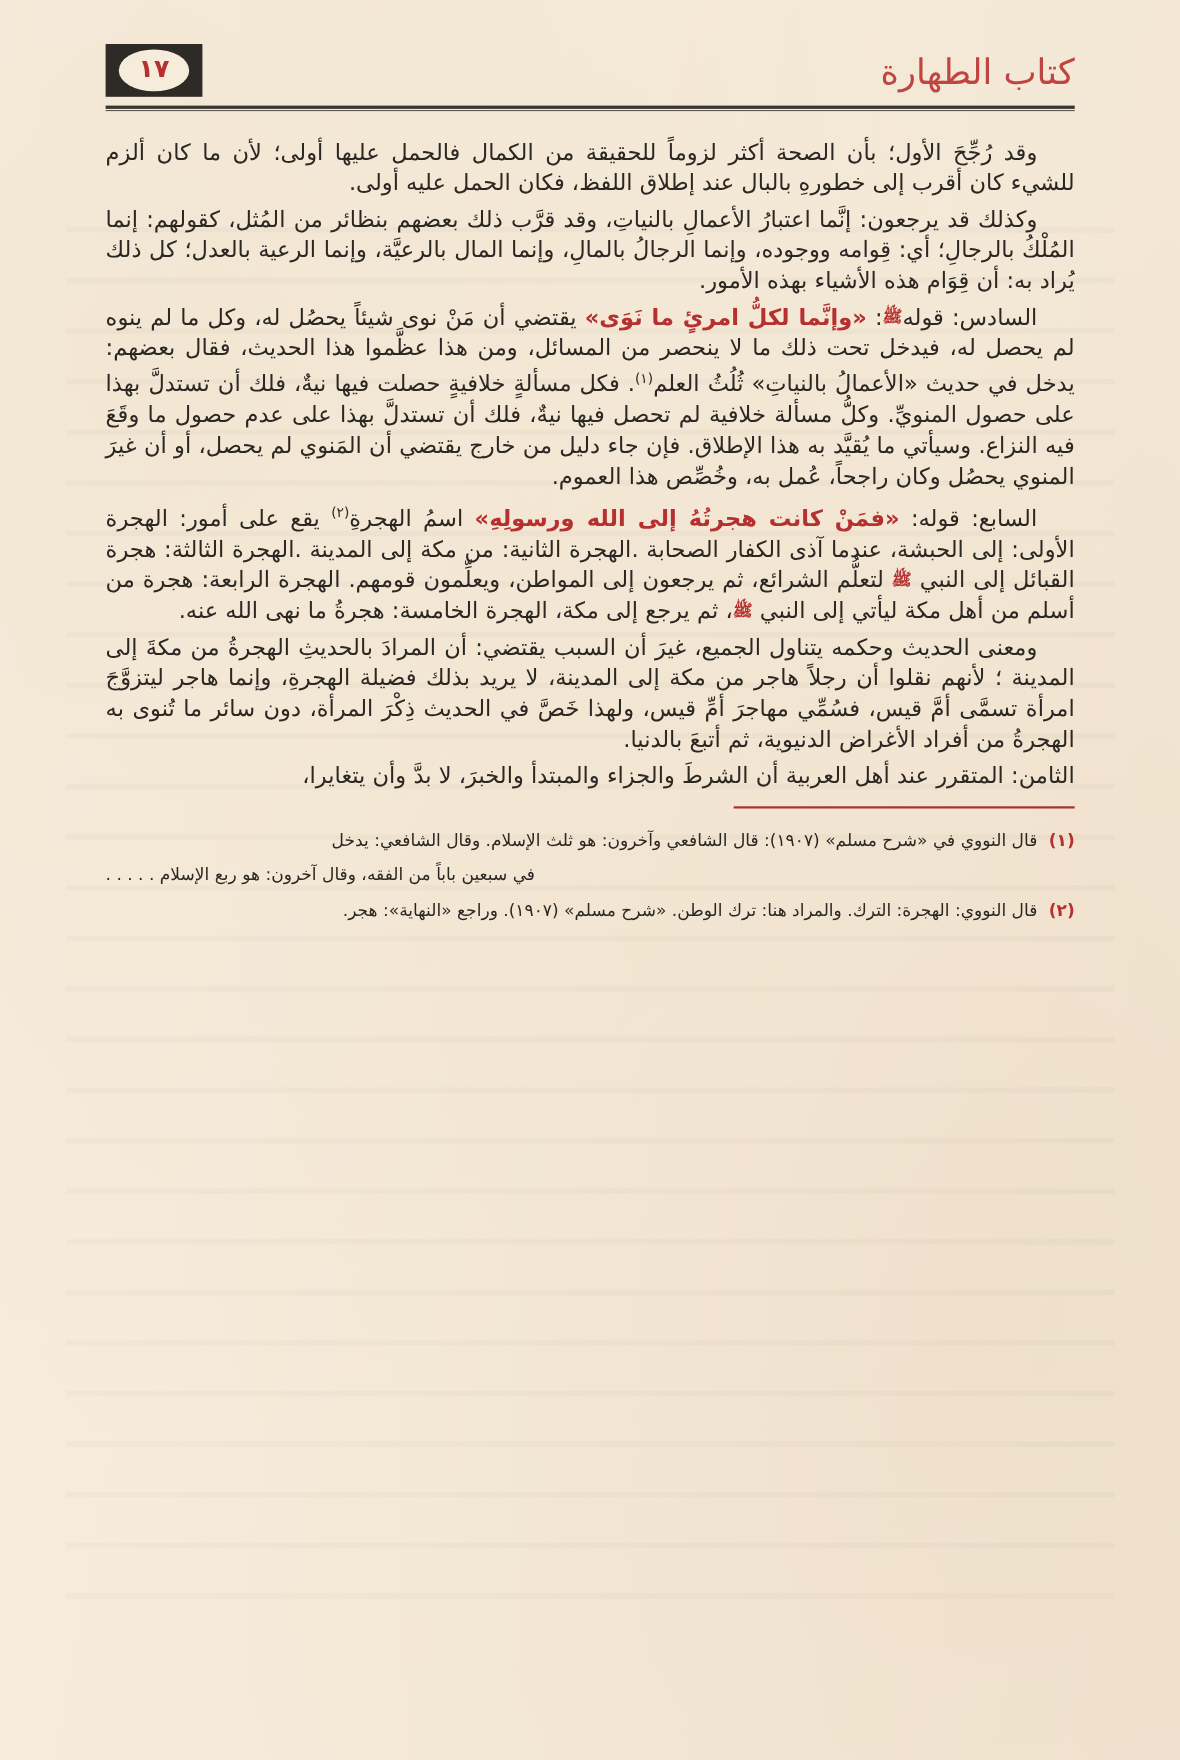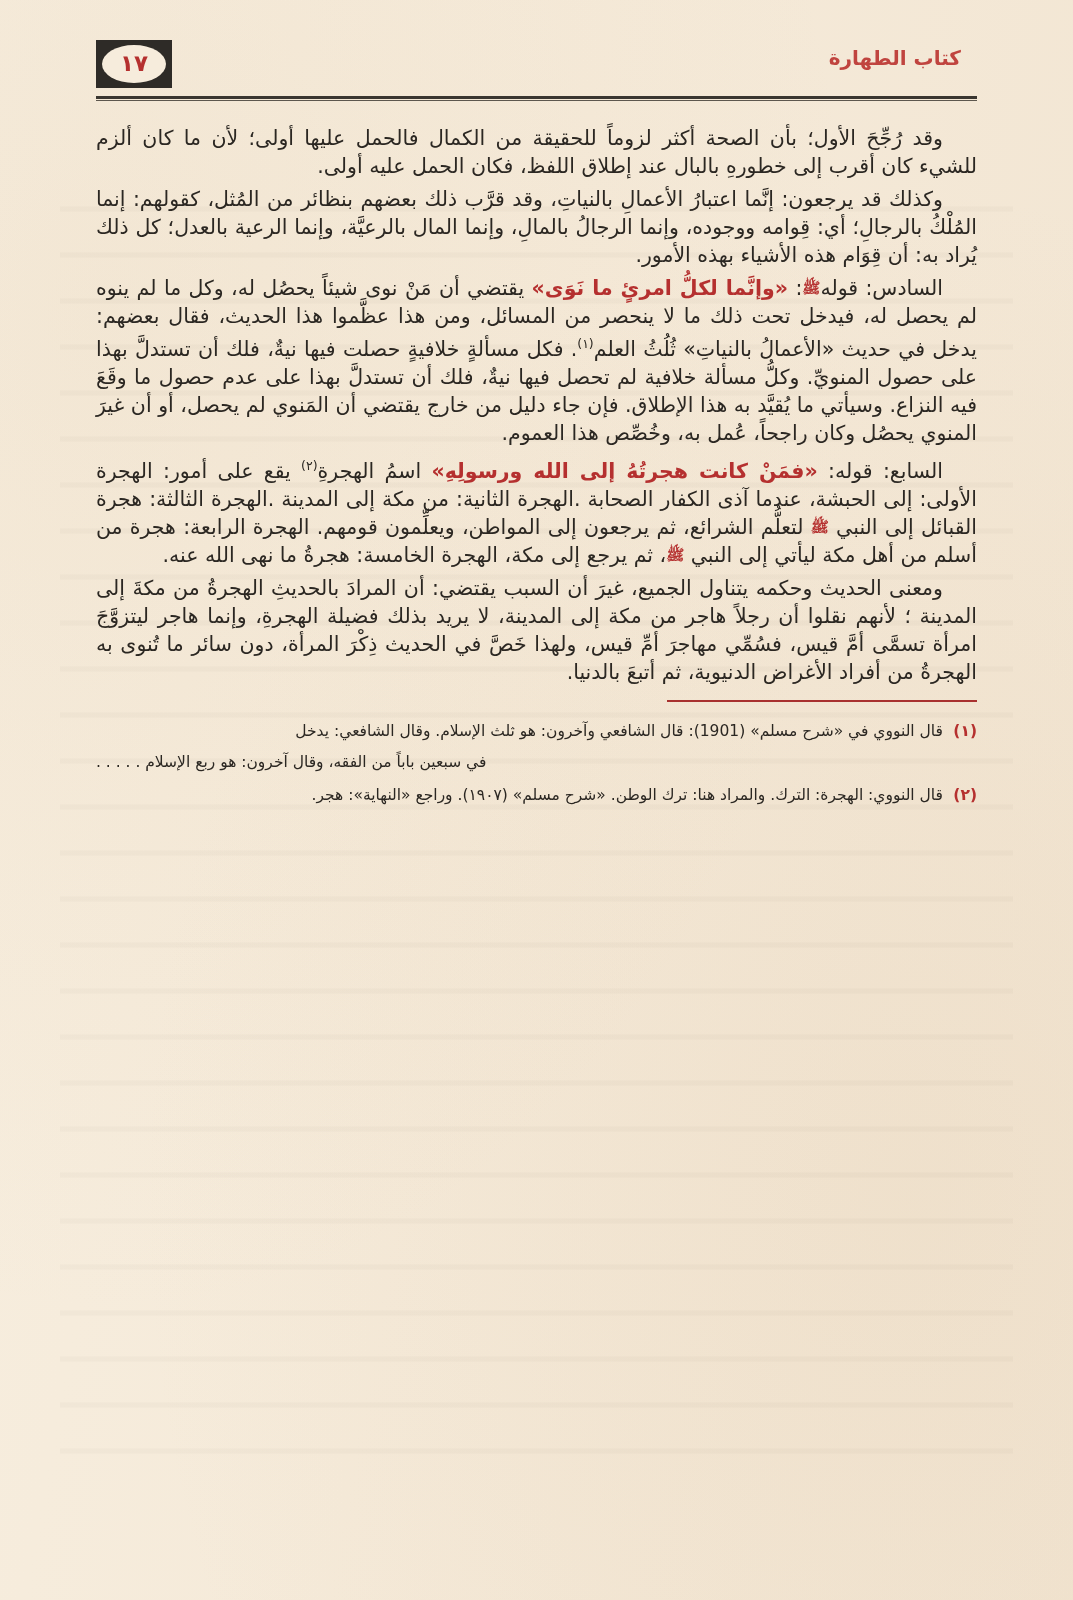--- a/index.html
+++ b/index.html
@@ -55,21 +55,21 @@
   
   .header {
     position: relative;
     height: 66px;
   }
   .page-number-frame {
     position: absolute;
     right: auto;
     left: 0;
     top: 4px;
-    width: 76px;
+    width: 88px;
     height: 48px;
     background: #2e2b27;
     display: flex;
     align-items: center;
     justify-content: center;
   }
   .page-number-oval {
     width: 64px;
     height: 38px;
     border-radius: 50%;
@@ -81,25 +81,25 @@
   .page-number {
     color: #b5302f;
     font-size: 23px;
     font-weight: 700;
     letter-spacing: 1px;
     line-height: 1;
     transform: translateY(-1px);
   }
   .book-title {
     position: absolute;
-    right: 16px;
+    right: 0;
     top: 10px;
     color: #c0443f;
-    font-size: 20px;
-    font-weight: 700;
+    font-size: 32px;
+    font-weight: 400;
     letter-spacing: 0px;
   }
   .header-rule {
     position: absolute;
     left: 0;
     right: 0;
     top: 60px;
     height: 5px;
   }
   .header-rule .r1 {
@@ -201,28 +201,29 @@
       <p class="para">وقد رُجِّحَ الأول؛ بأن الصحة أكثر لزوماً للحقيقة من الكمال فالحمل عليها أولى؛ لأن ما كان ألزم للشيء كان أقرب إلى خطورهِ بالبال عند إطلاق اللفظ، فكان الحمل عليه أولى.</p>
 
       <p class="para">وكذلك قد يرجعون: إنَّما اعتبارُ الأعمالِ بالنياتِ، وقد قرَّب ذلك بعضهم بنظائر من المُثل، كقولهم: إنما المُلْكُ بالرجالِ؛ أي: قِوامه ووجوده، وإنما الرجالُ بالمالِ، وإنما المال بالرعيَّة، وإنما الرعية بالعدل؛ كل ذلك يُراد به: أن قِوَام هذه الأشياء بهذه الأمور.</p>
 
       <p class="para"><span>السادس: قوله</span><span class="salla">ﷺ</span><span>:</span> <span class="red">«وإنَّما لكلُّ امرئٍ ما نَوَى»</span> <span>يقتضي أن مَنْ نوى شيئاً يحصُل له، وكل ما لم ينوه لم يحصل له، فيدخل تحت ذلك ما لا ينحصر من المسائل، ومن هذا عظَّموا هذا الحديث، فقال بعضهم: يدخل في حديث</span> <span class="bold">«الأعمالُ بالنياتِ» ثُلُثُ العلم</span><sup class="fn">(١)</sup><span>. فكل مسألةٍ خلافيةٍ حصلت فيها نيةٌ، فلك أن تستدلَّ بهذا على حصول المنويِّ. وكلُّ مسألة خلافية لم تحصل فيها نيةٌ، فلك أن تستدلَّ بهذا على عدم حصول ما وقَعَ فيه النزاع. وسيأتي ما يُقيَّد به هذا الإطلاق. فإن جاء دليل من خارج يقتضي أن المَنوي لم يحصل، أو أن غيرَ المنوي يحصُل وكان راجحاً، عُمل به، وخُصِّص هذا العموم.</span></p>
 
       <p class="para"><span>السابع: قوله:</span> <span class="red">«فمَنْ كانت هجرتُهُ إلى الله ورسولِهِ»</span> <span class="bold">اسمُ الهجرةِ</span><sup class="fn">(٢)</sup> <span>يقع على أمور:</span> <span class="bold">الهجرة الأولى</span><span>: إلى الحبشة، عندما آذى الكفار الصحابة .</span><span class="bold">الهجرة الثانية</span><span>: من مكة إلى المدينة .</span><span class="bold">الهجرة الثالثة</span><span>: هجرة القبائل إلى النبي</span> <span class="salla">ﷺ</span> <span>لتعلُّم الشرائع، ثم يرجعون إلى المواطن، ويعلِّمون قومهم.</span> <span class="bold">الهجرة الرابعة</span><span>: هجرة من أسلم من أهل مكة ليأتي إلى النبي</span> <span class="salla">ﷺ</span><span>، ثم يرجع إلى مكة،</span> <span class="bold">الهجرة الخامسة</span><span>: هجرةُ ما نهى الله عنه.</span></p>
 
       <p class="para">ومعنى الحديث وحكمه يتناول الجميع، غيرَ أن السبب يقتضي: أن المرادَ بالحديثِ الهجرةُ من مكةَ إلى المدينة ؛ لأنهم نقلوا أن رجلاً هاجر من مكة إلى المدينة، لا يريد بذلك فضيلة الهجرةِ، وإنما هاجر ليتزوَّجَ امرأة تسمَّى أمَّ قيس، فسُمِّي مهاجرَ أمِّ قيس، ولهذا خَصَّ في الحديث ذِكْرَ المرأة، دون سائر ما تُنوى به الهجرةُ من أفراد الأغراض الدنيوية، ثم أتبعَ بالدنيا.</p>
 
+      <p class="para no-indent">الثامن: المتقرر عند أهل العربية أن الشرطَ والجزاء والمبتدأ والخبرَ، لا بدَّ وأن يتغايرا،</p>
     </div>
 
     <div class="footnote-sep"></div>
 
     <div class="footnotes">
       <div class="footnote">
         <span class="fn-marker">(١)</span>
-        <span class="fn-body">قال النووي في «شرح مسلم» (1901): قال الشافعي وآخرون: هو ثلث الإسلام. وقال الشافعي: يدخل</span>
+        <span class="fn-body">قال النووي في «شرح مسلم» (١٩٠٧): قال الشافعي وآخرون: هو ثلث الإسلام. وقال الشافعي: يدخل</span>
         <span class="fn-line2">في سبعين باباً من الفقه، وقال آخرون: هو ربع الإسلام . . . . .</span>
       </div>
       <div class="footnote">
         <span class="fn-marker">(٢)</span>
         <span class="fn-body">قال النووي: الهجرة: الترك. والمراد هنا: ترك الوطن. «شرح مسلم» (١٩٠٧). وراجع «النهاية»: هجر.</span>
       </div>
     </div>
 
   </div>
 </div>

